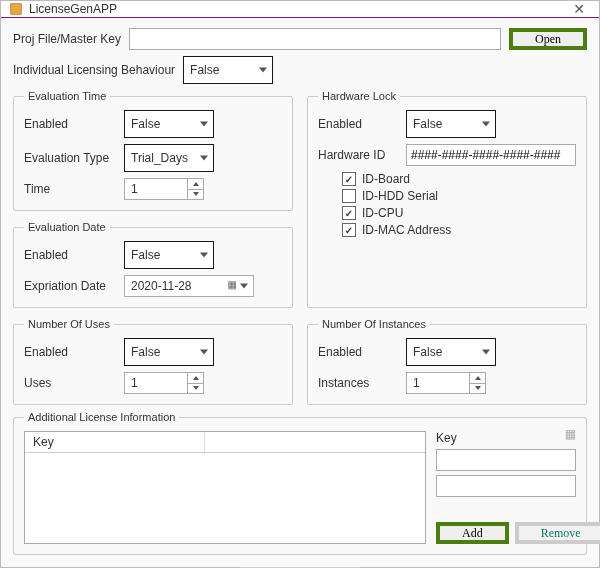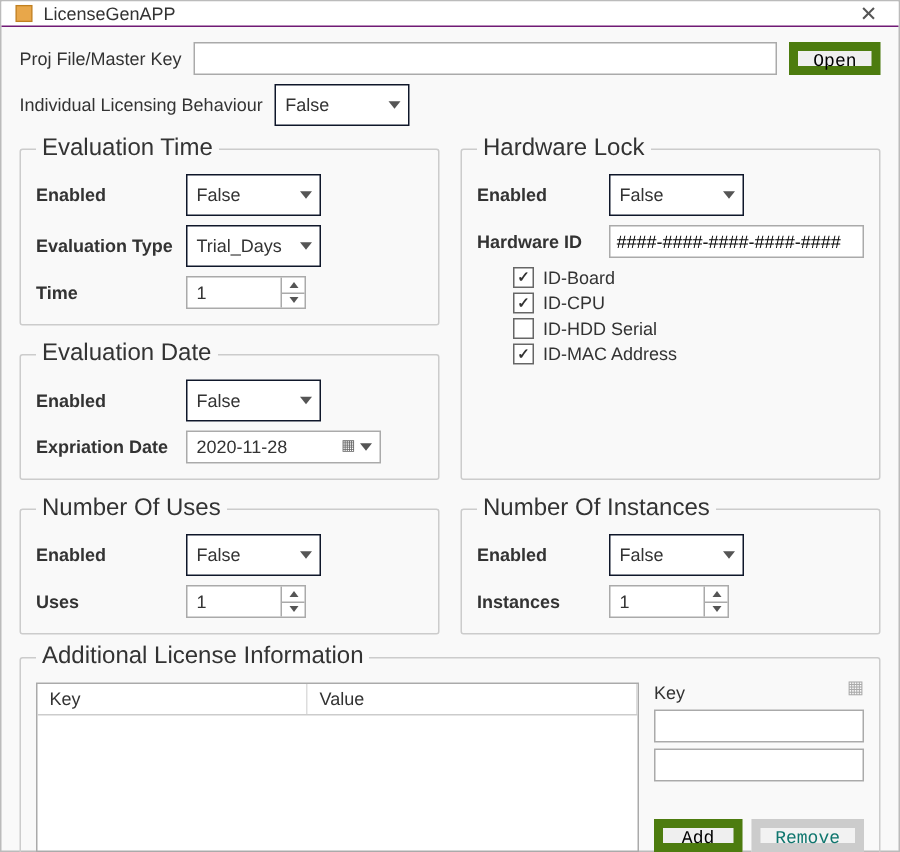--- a/index.html
+++ b/index.html
@@ -6,38 +6,38 @@
   body { font-family: "Segoe UI", Tahoma, sans-serif; font-size: 12px; background: #fff; color: #333; }
   .window { width: 600px; height: 568px; border: 1px solid #bbb; background: #f9f9f9; display: flex; flex-direction: column; }
   .titlebar { height: 28px; display: flex; align-items: center; justify-content: space-between; padding: 0 6px 0 8px; background: #fff; border-bottom: 1px solid #701a75; }
   .titlebar-left { display: flex; align-items: center; gap: 6px; }
   .app-icon { width: 14px; height: 14px; }
   .close-x { width: 28px; text-align: center; font-size: 14px; color: #555; }
   .content { padding: 10px 12px 8px 12px; flex: 1; display: flex; flex-direction: column; gap: 6px; }
   .row { display: flex; align-items: center; gap: 8px; }
   .label { white-space: nowrap; }
   input[type=text].fld, .fld { height: 22px; border: 1px solid #aaa; background: #fff; padding: 0 4px; font-family: inherit; font-size: 12px; }
-  .btn { height: 22px; border: 6px solid #4d7c0f; background: #efefef; padding: 0 10px; font-family: Liberation Mono, monospace; font-size: 12px; }
+  .btn { height: 22px; border: 4px solid #4d7c0f; background: #efefef; padding: 0 22px; font-family: Liberation Serif, serif; font-size: 12px; }
   .btn[disabled] { color: #0f766e; background: #f2f2f2; border-color: #ccc; }
   .select { position: relative; display: inline-flex; align-items: center; height: 28px; border: 1px solid #0f172a; background: #fff; padding: 0 18px 0 6px; min-width: 80px; }
   .select::after { content: ""; position: absolute; right: 5px; top: 50%; width: 0; height: 0; border-left: 4px solid transparent; border-right: 4px solid transparent; border-top: 5px solid #555; transform: translateY(-50%); }
   .spinner { position: relative; display: inline-flex; align-items: center; height: 22px; border: 1px solid #aaa; background: #fff; padding: 0 18px 0 6px; width: 80px; }
   .spin-btns { position: absolute; right: 0; top: 0; bottom: 0; width: 16px; border-left: 1px solid #aaa; display: flex; flex-direction: column; }
   .spin-up, .spin-down { flex: 1; display: flex; align-items: center; justify-content: center; }
   .spin-up::before { content: ""; border-left: 3px solid transparent; border-right: 3px solid transparent; border-bottom: 4px solid #555; }
   .spin-down::before { content: ""; border-left: 3px solid transparent; border-right: 3px solid transparent; border-top: 4px solid #555; }
   .spin-up + .spin-down { border-top: 1px solid #aaa; }
   .datepick { position: relative; display: inline-flex; align-items: center; height: 22px; border: 1px solid #aaa; background: #fff; padding: 0 30px 0 6px; width: 130px; }
   .datepick .cal { position: absolute; right: 16px; top: 3px; font-size: 10px; color: #666; }
   .datepick::after { content: ""; position: absolute; right: 5px; top: 50%; width: 0; height: 0; border-left: 4px solid transparent; border-right: 4px solid transparent; border-top: 5px solid #555; transform: translateY(-50%); }
   fieldset.group { border: 1px solid #ccc; border-radius: 2px; padding: 8px 10px 10px 10px; }
-  fieldset.group legend { padding: 0 4px; font-size: 16px; }
+  fieldset.group legend { padding: 0 4px; font-size: 11px; }
   .two-col { display: grid; grid-template-columns: 1fr 1fr; gap: 10px 14px; }
   .form-grid { display: grid; grid-template-columns: 92px 1fr; gap: 6px 8px; align-items: center; }
-  .form-grid .label { grid-column: 1; font-weight: bold; }
+  .form-grid .label { grid-column: 1; }
   .form-grid .ctrl { grid-column: 2; }
   .checkbox-row { display: flex; align-items: center; gap: 6px; margin: 3px 0; padding-left: 24px; }
   .cb { width: 14px; height: 14px; border: 1px solid #666; background: #fff; display: inline-flex; align-items: center; justify-content: center; font-size: 10px; }
   .cb.checked::before { content: "✓"; color: #333; font-weight: bold; }
   .layout-top { flex-shrink: 0; }
   .add-info { flex: 1; display: flex; flex-direction: column; }
   .add-info-body { display: flex; gap: 10px; height: 100%; justify-content: center; }
   .kv-list { flex: 1; border: 1px solid #aaa; background: #fff; display: flex; flex-direction: column; }
   .kv-header { display: flex; border-bottom: 1px solid #ccc; }
   .kv-header > div { padding: 3px 8px; font-size: 12px; border-right: 1px solid #ddd; }
@@ -106,26 +106,26 @@
                 <span>False</span>
               </div></div>
           <span class="label">Hardware ID</span>
           <div class="ctrl"><input type="text" class="fld" style="width: 100%;" value="####-####-####-####-####"></div>
         </div>
         <div class="checkbox-row">
             <span class="cb checked"></span>
             <span>ID-Board</span>
           </div>
         <div class="checkbox-row">
+            <span class="cb"></span>
+            <span>ID-HDD Serial</span>
+          </div>
+        <div class="checkbox-row">
             <span class="cb checked"></span>
             <span>ID-CPU</span>
-          </div>
-        <div class="checkbox-row">
-            <span class="cb"></span>
-            <span>ID-HDD Serial</span>
           </div>
         <div class="checkbox-row">
             <span class="cb checked"></span>
             <span>ID-MAC Address</span>
           </div>
       </fieldset>
 
       <fieldset class="group">
         <legend>Evaluation Date</legend>
         <div class="form-grid">
@@ -177,21 +177,20 @@
         </div>
       </fieldset>
     </div>
 
     <fieldset class="group add-info">
       <legend>Additional License Information</legend>
       <div class="add-info-body">
         <div class="kv-list">
           <div class="kv-header">
             <div style="width:45%">Key</div>
-            <div style="flex:1">Value</div>
           </div>
         </div>
         <div class="kv-side">
           <span class="cal-icon">▦</span>
           <span class="label">Key</span>
           <input type="text" class="fld" style="">
           <input type="text" class="fld" style="">
           <div class="row" style="gap:6px; margin-top:21px;">
             <button class="btn" style="flex:1">Add</button>
             <button class="btn" style="flex:1" disabled="">Remove</button>

